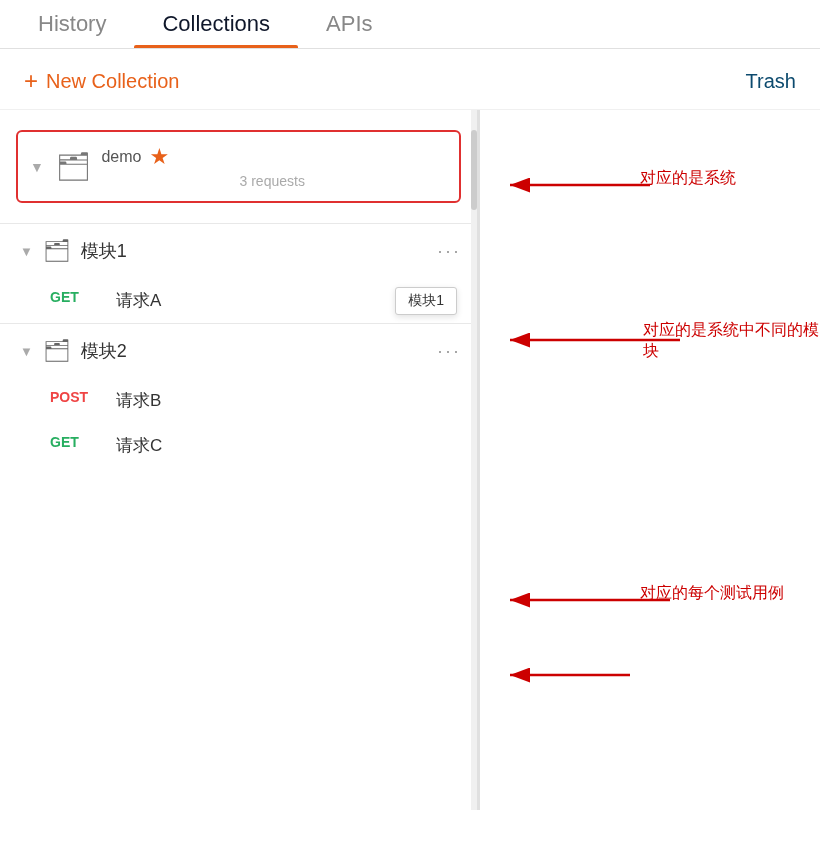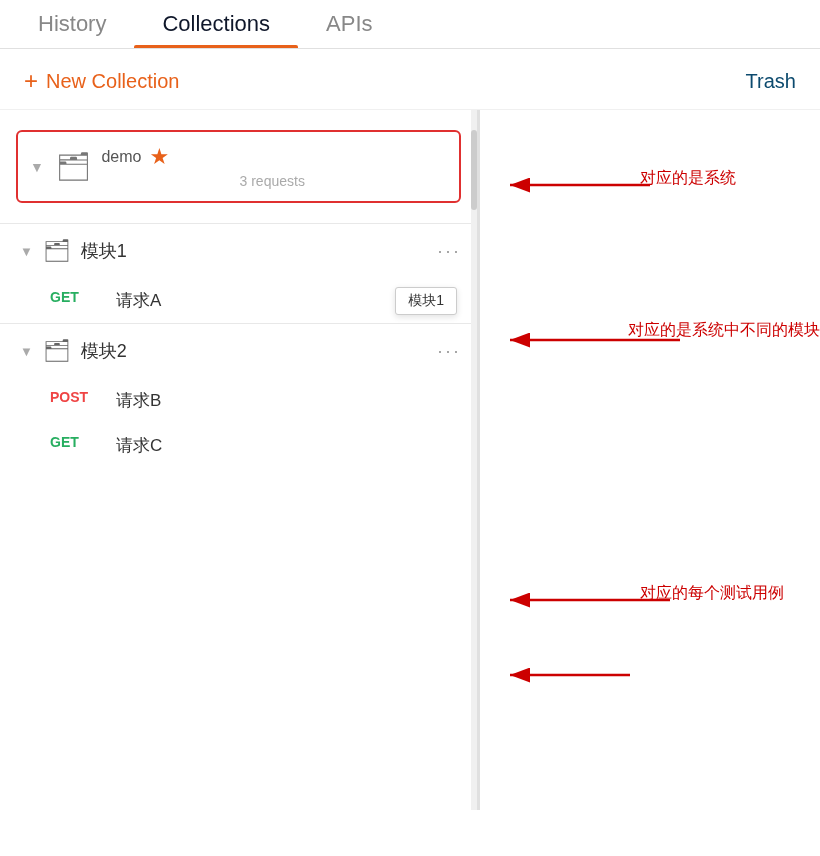--- a/index.html
+++ b/index.html
@@ -326,21 +326,21 @@
         <line x1="200" y1="230" x2="30" y2="230" stroke="#cc0000" stroke-width="2.5" marker-end="url(#arrowhead)"></line>
 
         <line x1="190" y1="490" x2="30" y2="490" stroke="#cc0000" stroke-width="2.5" marker-end="url(#arrowhead)"></line>
 
         <line x1="150" y1="565" x2="30" y2="565" stroke="#cc0000" stroke-width="2.5" marker-end="url(#arrowhead)"></line>
       </svg>
 
       <div style="position:absolute; top:58px; left:160px;">
         <span class="annotation-text">对应的是系统</span>
       </div>
-      <div style="position:absolute; top:210px; left:148px;">
+      <div style="position:absolute; top:210px; left:163px;">
         <span class="annotation-text">对应的是系统中不同的模块</span>
       </div>
       <div style="position:absolute; top:473px; left:160px;">
         <span class="annotation-text">对应的每个测试用例</span>
       </div>
     </div>
 
   </div>
 </div>
 

